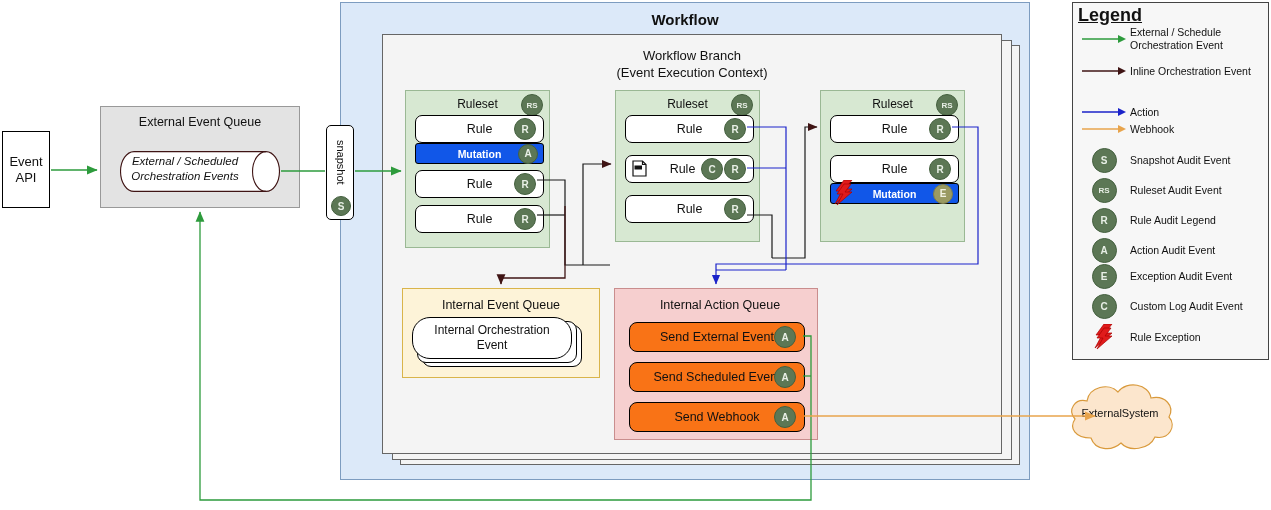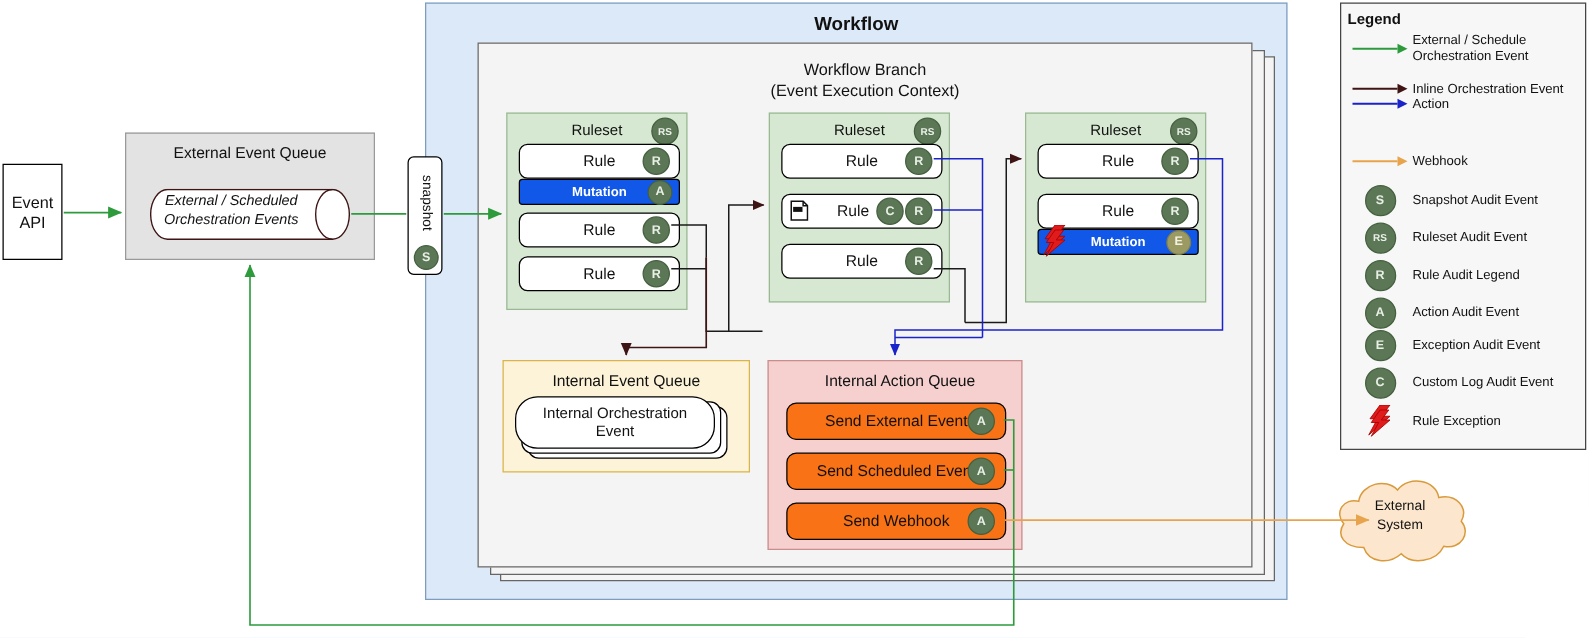--- a/index.html
+++ b/index.html
@@ -57,25 +57,25 @@
 
   
   #ieq{left:402px;top:288px;width:198px;height:90px;background:#fdf3d8;border:1px solid #d9b44a;}
   #ieq-title{left:402px;top:296px;width:198px;height:17px;font-size:12.5px;}
   #iaq{left:614px;top:288px;width:204px;height:152px;background:#f6cfcf;border:1px solid #c98d8d;}
   #iaq-title{left:614px;top:296px;width:212px;height:17px;font-size:12.5px;}
   .aq-item{position:absolute;background:#f97316;border:1px solid #000;border-radius:8px;
            display:flex;align-items:center;justify-content:center;font-size:12.5px;}
   .aq-item .badge{position:absolute;right:8px;}
 
-  #ext-system-label{left:1080px;top:395px;width:80px;height:36px;font-size:11px;line-height:15px;flex-direction:column;}
+  #ext-system-label{left:1080px;top:395px;width:80px;height:36px;font-size:11px;line-height:15px;flex-direction:row;}
 
   
   #legend{left:1072px;top:2px;width:197px;height:358px;background:#f7f7f7;border:1px solid #444;}
-  #legend-title{left:1078px;top:6px;width:100px;height:18px;font-size:12px;font-weight:bold;text-align:left;justify-content:flex-start;}
+  #legend-title{left:1078px;top:6px;width:100px;height:18px;font-size:18px;font-weight:bold;text-align:left;justify-content:flex-start;text-decoration:underline;}
   .lg-row{position:absolute;left:1078px;width:186px;display:flex;align-items:center;}
   .lg-text{font-size:10.5px;line-height:13px;color:#111;}
   .lg-swatch{width:52px;flex:0 0 52px;display:flex;align-items:center;justify-content:center;}
 
   svg.overlay{position:absolute;left:0;top:0;width:1271px;height:510px;pointer-events:none;}
 </style>
 </head>
 <body>
 
 <div class="abs" id="workflow-box"></div>
@@ -284,21 +284,21 @@
 <div class="lg-row" style="top:60px;height:22px;">
   <div class="lg-swatch">
     <svg width="48" height="10">
         <path d="M2,5 H38" stroke="#3f1414" stroke-width="1.5"></path>
         <path d="M38,1 L46,5 L38,9 Z" fill="#3f1414"></path>
       </svg>
   </div>
   <div class="lg-text">Inline Orchestration Event</div>
 </div>
 
-<div class="lg-row" style="top:72px;height:22px;">
+<div class="lg-row" style="top:101px;height:22px;">
   <div class="lg-swatch">
     <svg width="48" height="10">
         <path d="M2,5 H38" stroke="#1a22c9" stroke-width="1.5"></path>
         <path d="M38,1 L46,5 L38,9 Z" fill="#1a22c9"></path>
       </svg>
   </div>
   <div class="lg-text">Action</div>
 </div>
 
 <div class="lg-row" style="top:118px;height:22px;">

